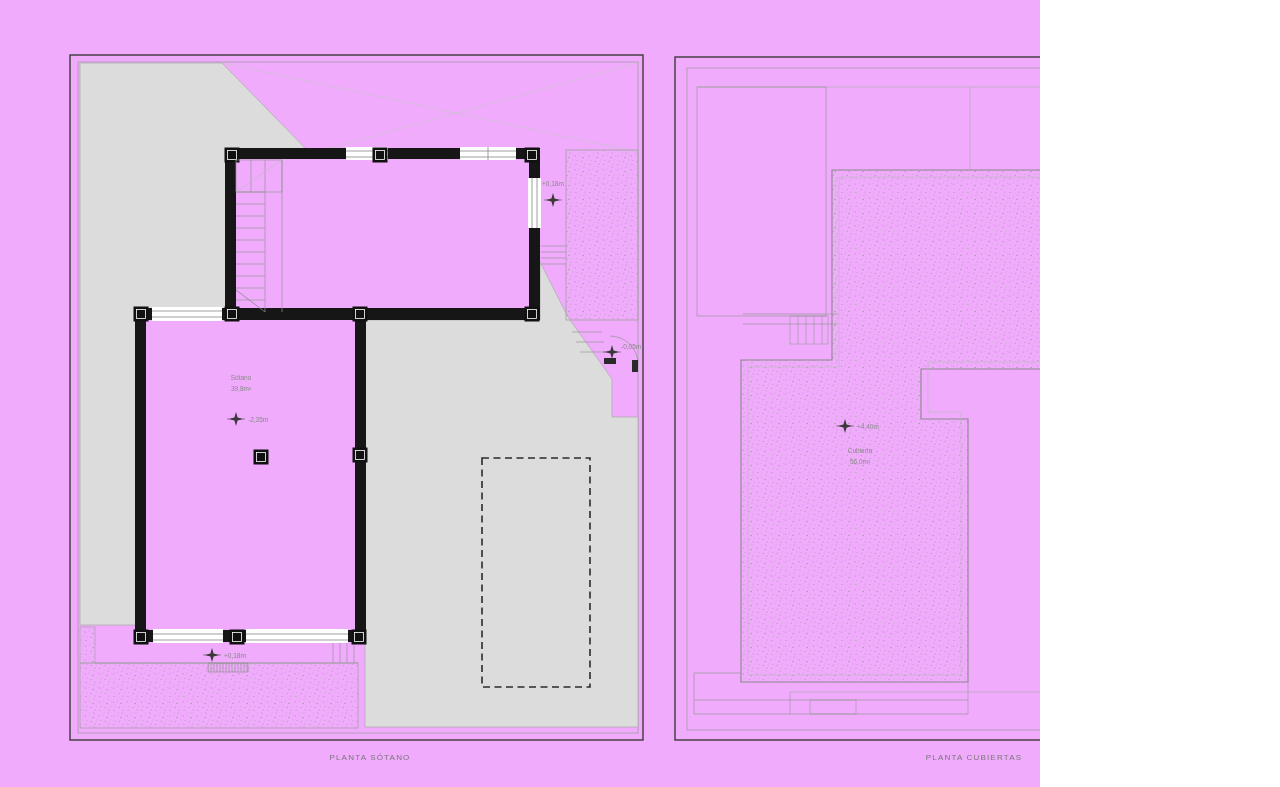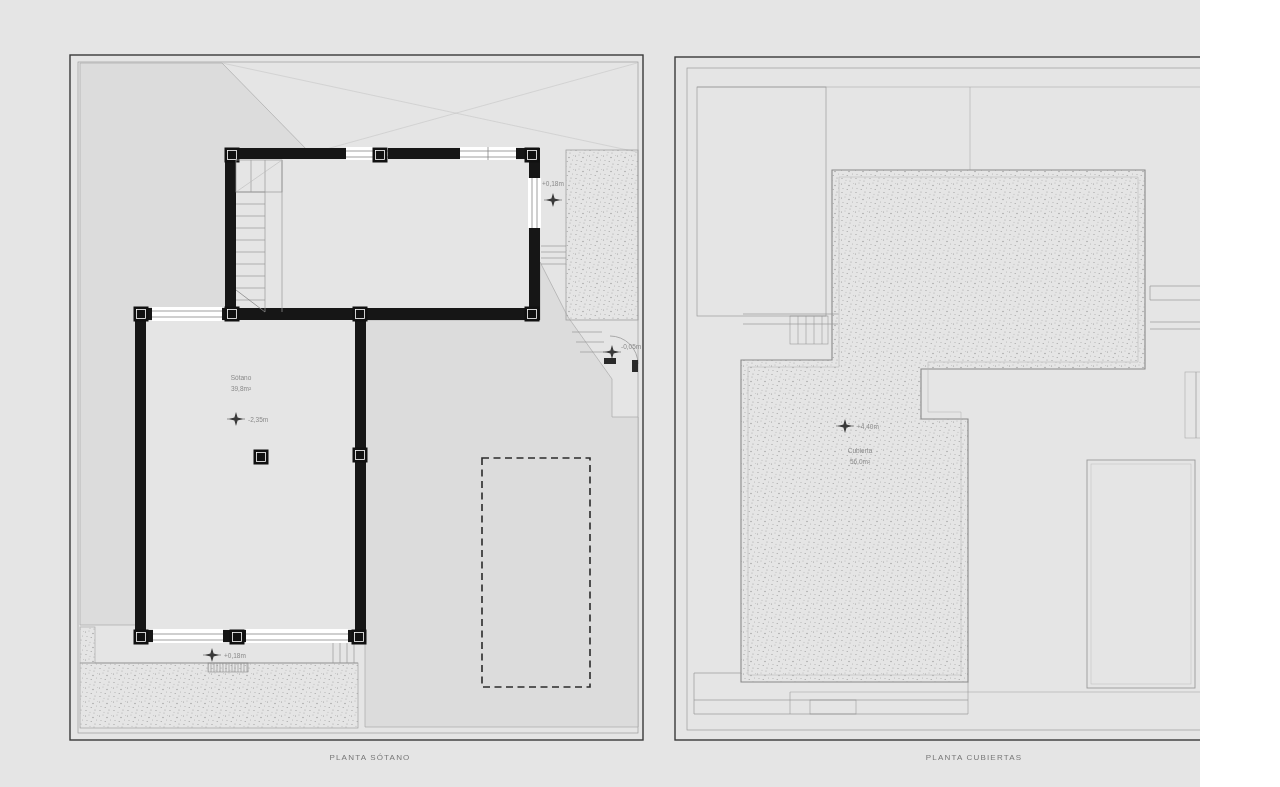--- a/index.html
+++ b/index.html
@@ -1,16 +1,16 @@
 <!DOCTYPE html>
 <html><head>
 <meta charset="utf-8">
 <style>
   html,body{margin:0;padding:0;background:#ffffff;}
-  .stage{position:relative;width:1200px;height:787px;background:#e5e5e5;overflow:hidden;
+  .stage{position:relative;width:1040px;height:787px;background:#f0abfc;overflow:hidden;
          font-family:"Liberation Sans",sans-serif;}
   svg{display:block}
   text{font-family:"Liberation Sans",sans-serif;fill:#8a8a8a;}
   .title-text{fill:#777;letter-spacing:1.2px;}
   .lvl{font-size:6.5px;}
   .room{font-size:6.5px;}
 </style>
 </head>
 <body>
 

